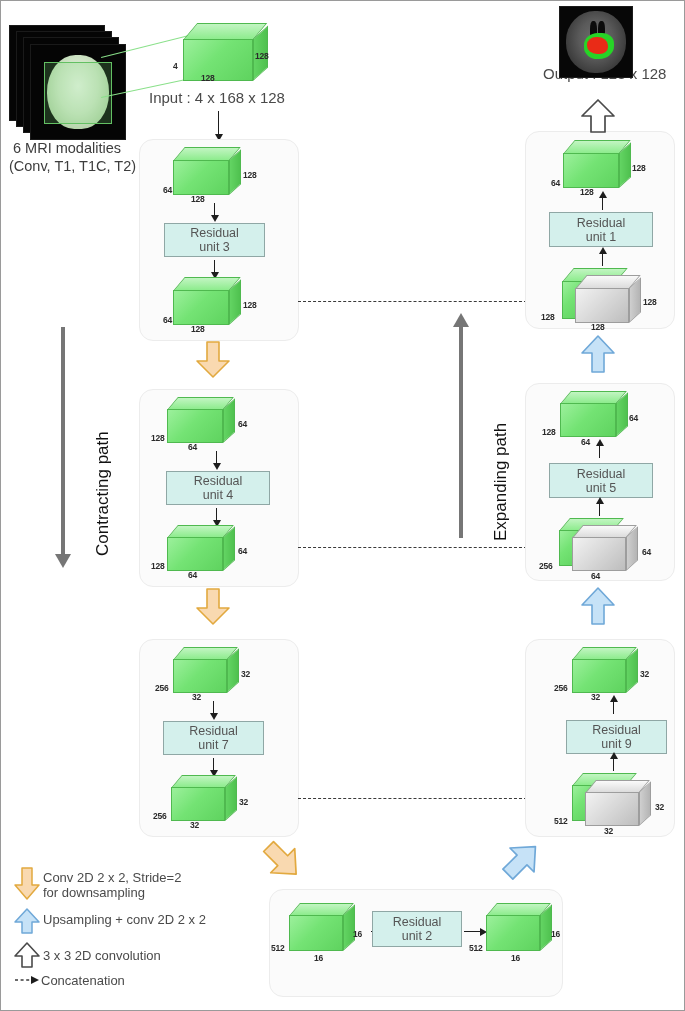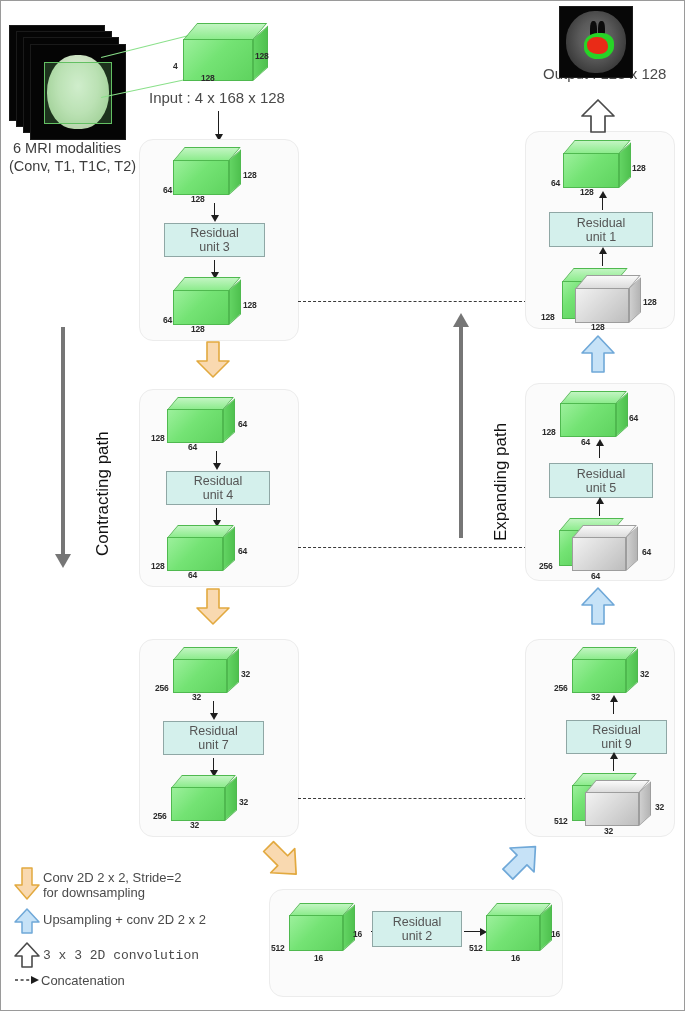--- a/index.html
+++ b/index.html
@@ -408,21 +408,21 @@
       <polygon points="13,1 25,14 18,14 18,25 8,25 8,14 1,14" fill="#c6e2f7" stroke="#6fa8d8" stroke-width="1.5" stroke-linejoin="round"></polygon>
     </svg>
   </div>
   <div class="legend-txt" style="left:42px;top:911px;">Upsampling + conv 2D 2 x 2</div>
 
   <div class="barrow" style="left:13px;top:941px;">
     <svg width="26" height="26" viewBox="0 0 26 26">
       <polygon points="13,1 25,14 18,14 18,25 8,25 8,14 1,14" fill="#ffffff" stroke="#4a4a4a" stroke-width="1.6" stroke-linejoin="round"></polygon>
     </svg>
   </div>
-  <div class="legend-txt" style="left:42px;top:947px;font-family:Liberation Mono, monospace;">3 x 3 2D convolution</div>
+  <div class="legend-txt" style="left:42px;top:947px;">3 x 3 2D convolution</div>
 
   <div class="barrow" style="left:13px;top:973px;">
     <svg width="26" height="12" viewBox="0 0 26 12">
       <line x1="1" y1="6" x2="17" y2="6" stroke="#3a3a3a" stroke-width="1.5" stroke-dasharray="3,2.6"></line>
       <polygon points="17,2 25,6 17,10" fill="#1d1d1d"></polygon>
     </svg>
   </div>
   <div class="legend-txt" style="left:40px;top:972px;">Concatenation</div>
 
 </div>

